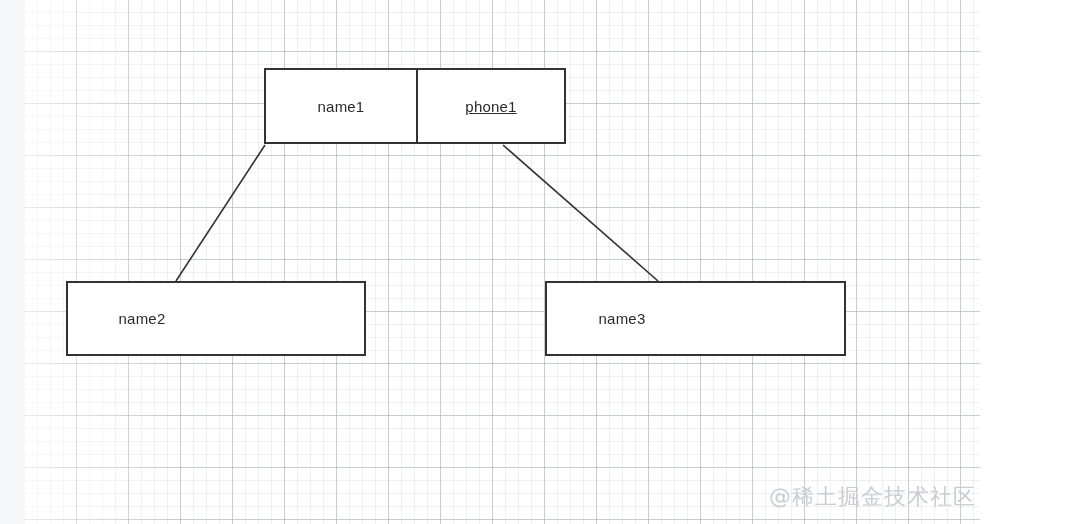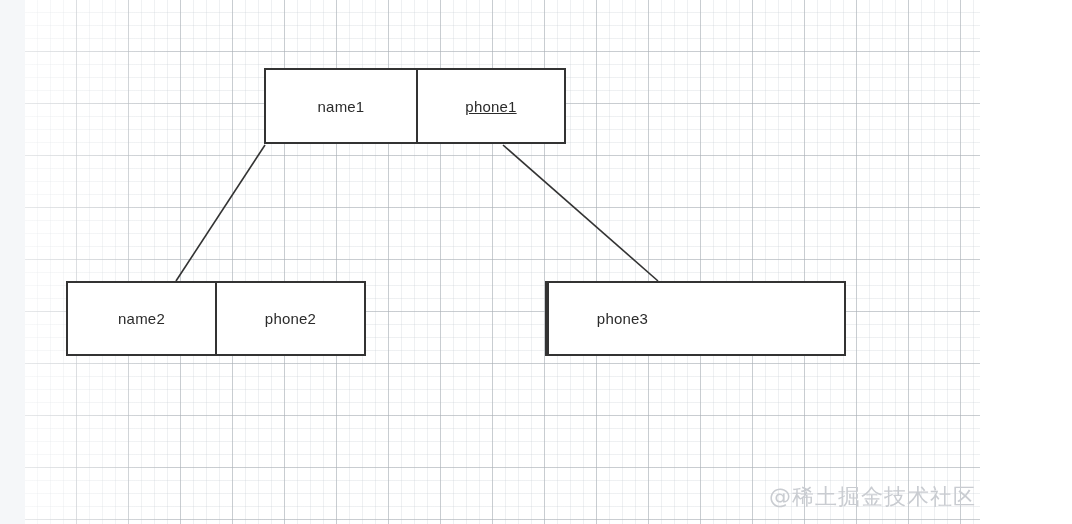--- a/index.html
+++ b/index.html
@@ -135,26 +135,23 @@
     </div>
     <div class="cell phone divider">
       <span>phone1</span>
     </div>
   </div>
 
   <div class="node" id="node-left">
     <div class="cell name">
       <span>name2</span>
     </div>
-    <div class="cell phone divider">
-      <span>phone2</span>
-    </div>
   </div>
 
   <div class="node" id="node-right">
-    <div class="cell phone divider">
-      <span>phone3</span>
+    <div class="cell name">
+      <span>name3</span>
     </div>
   </div>
 
   <div class="watermark">@稀土掘金技术社区</div>
 
 </div>
 
 </body></html>

